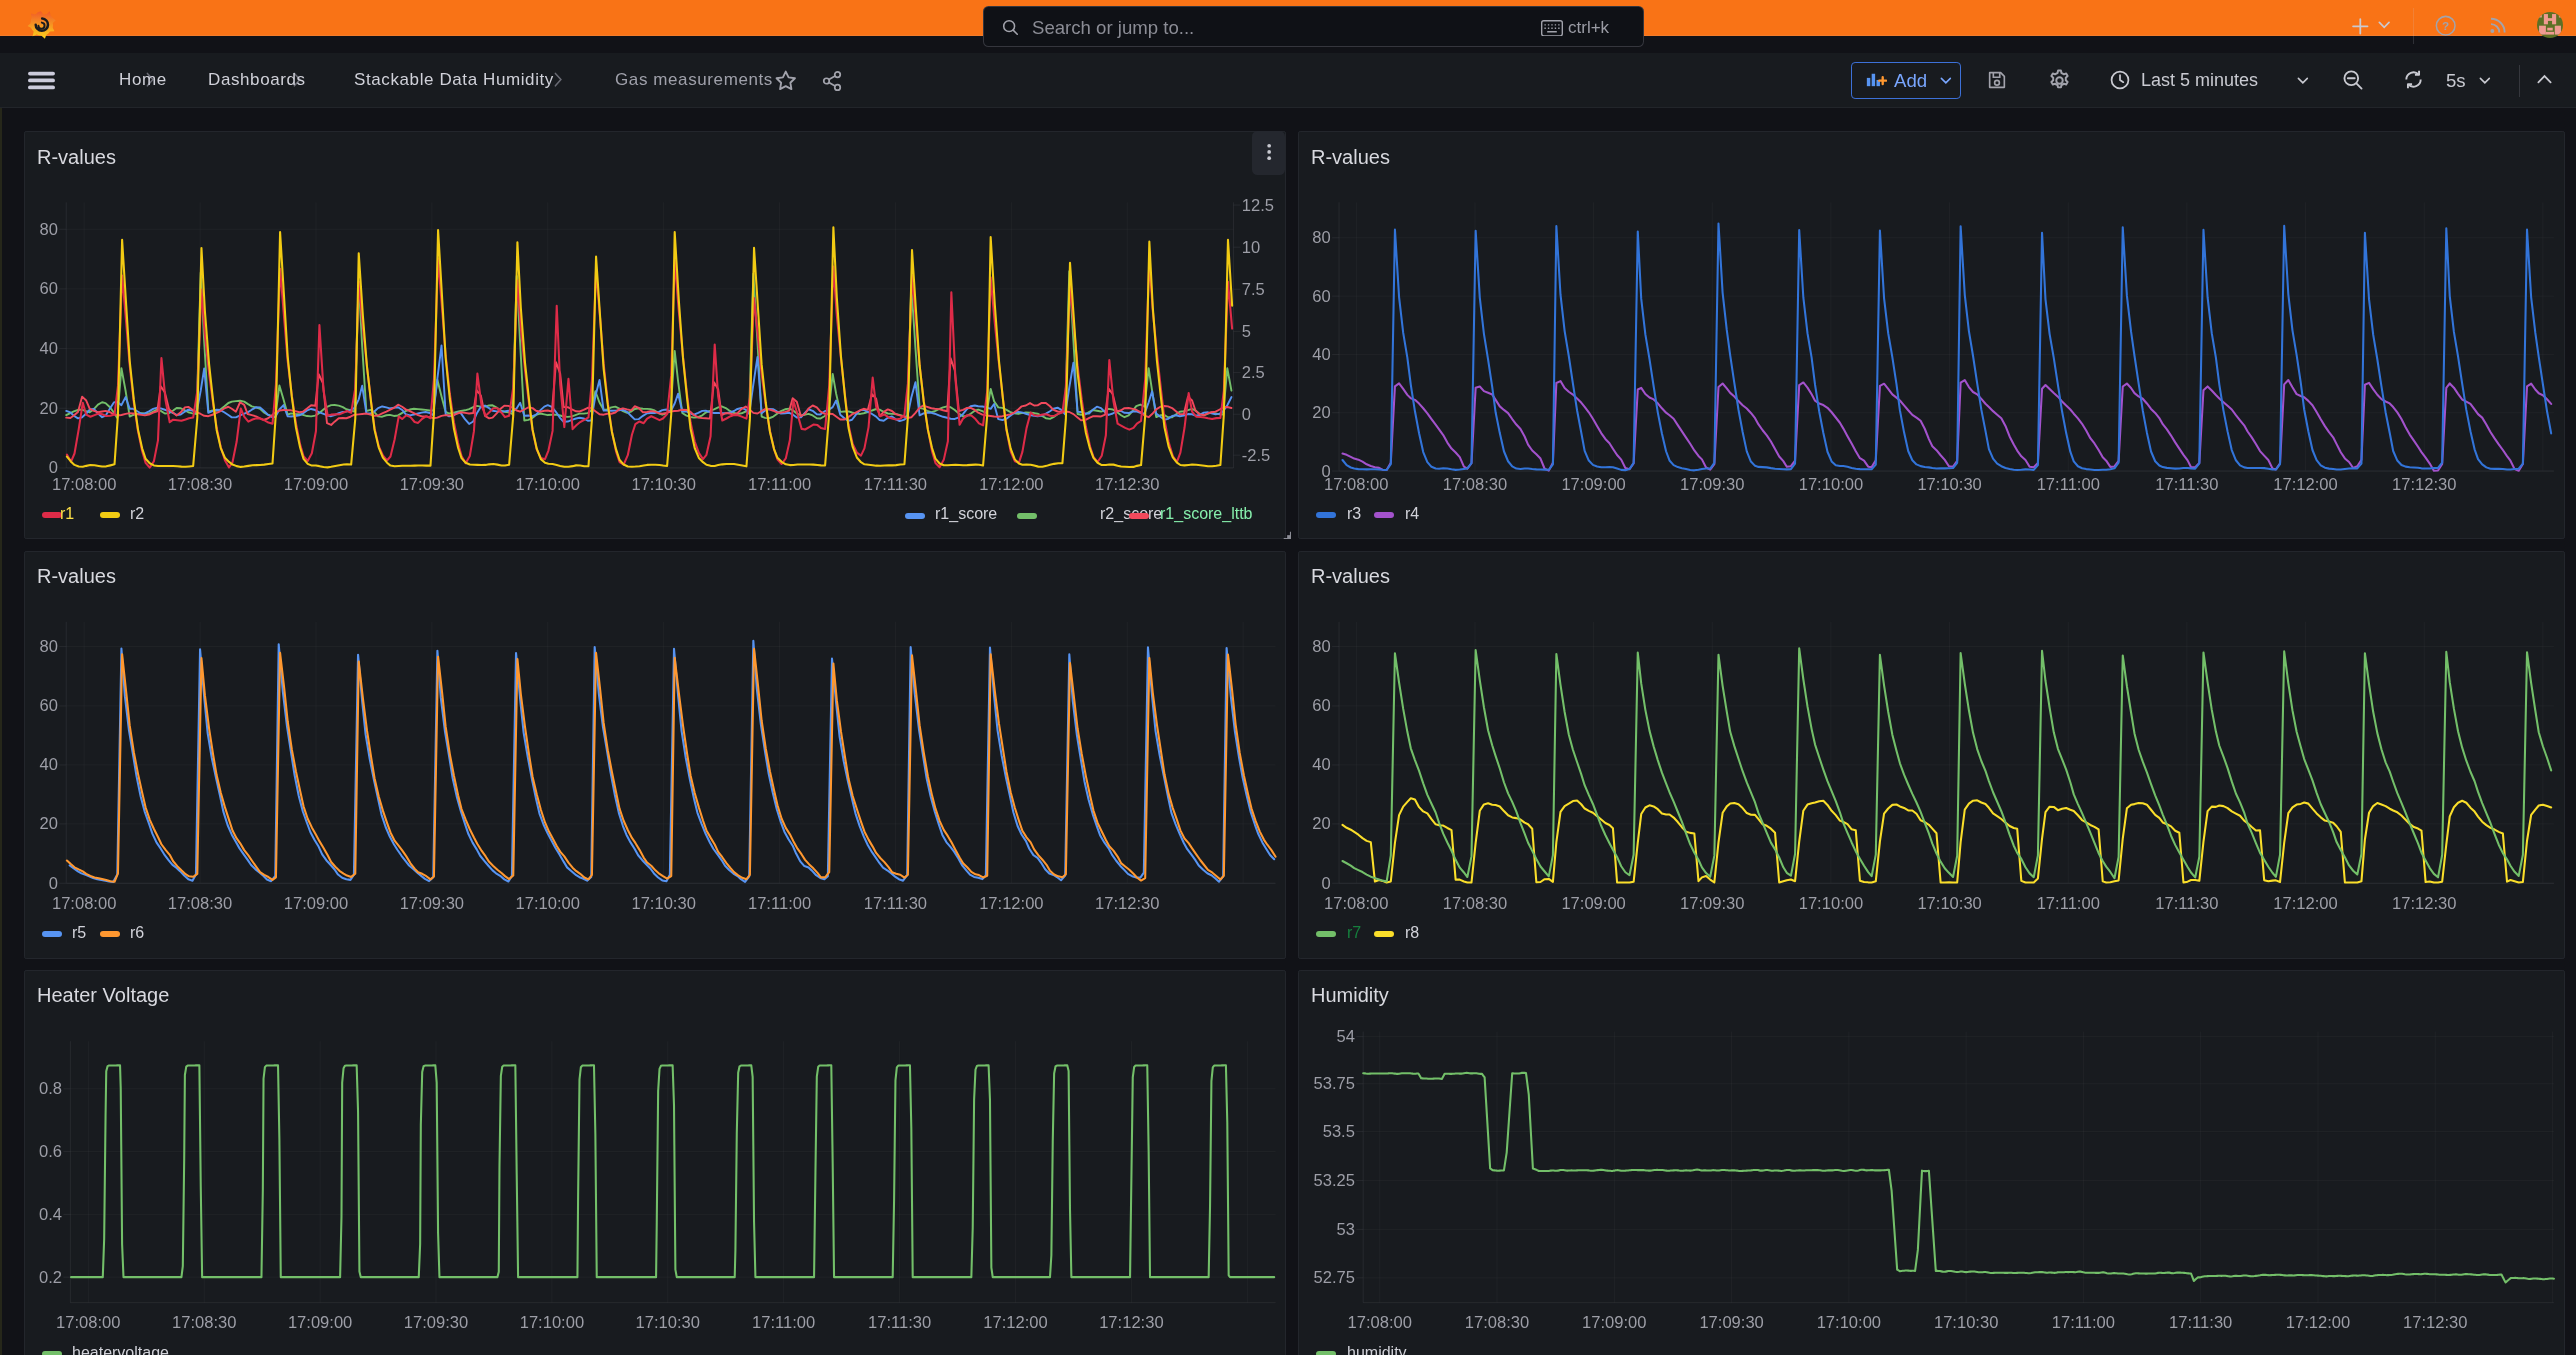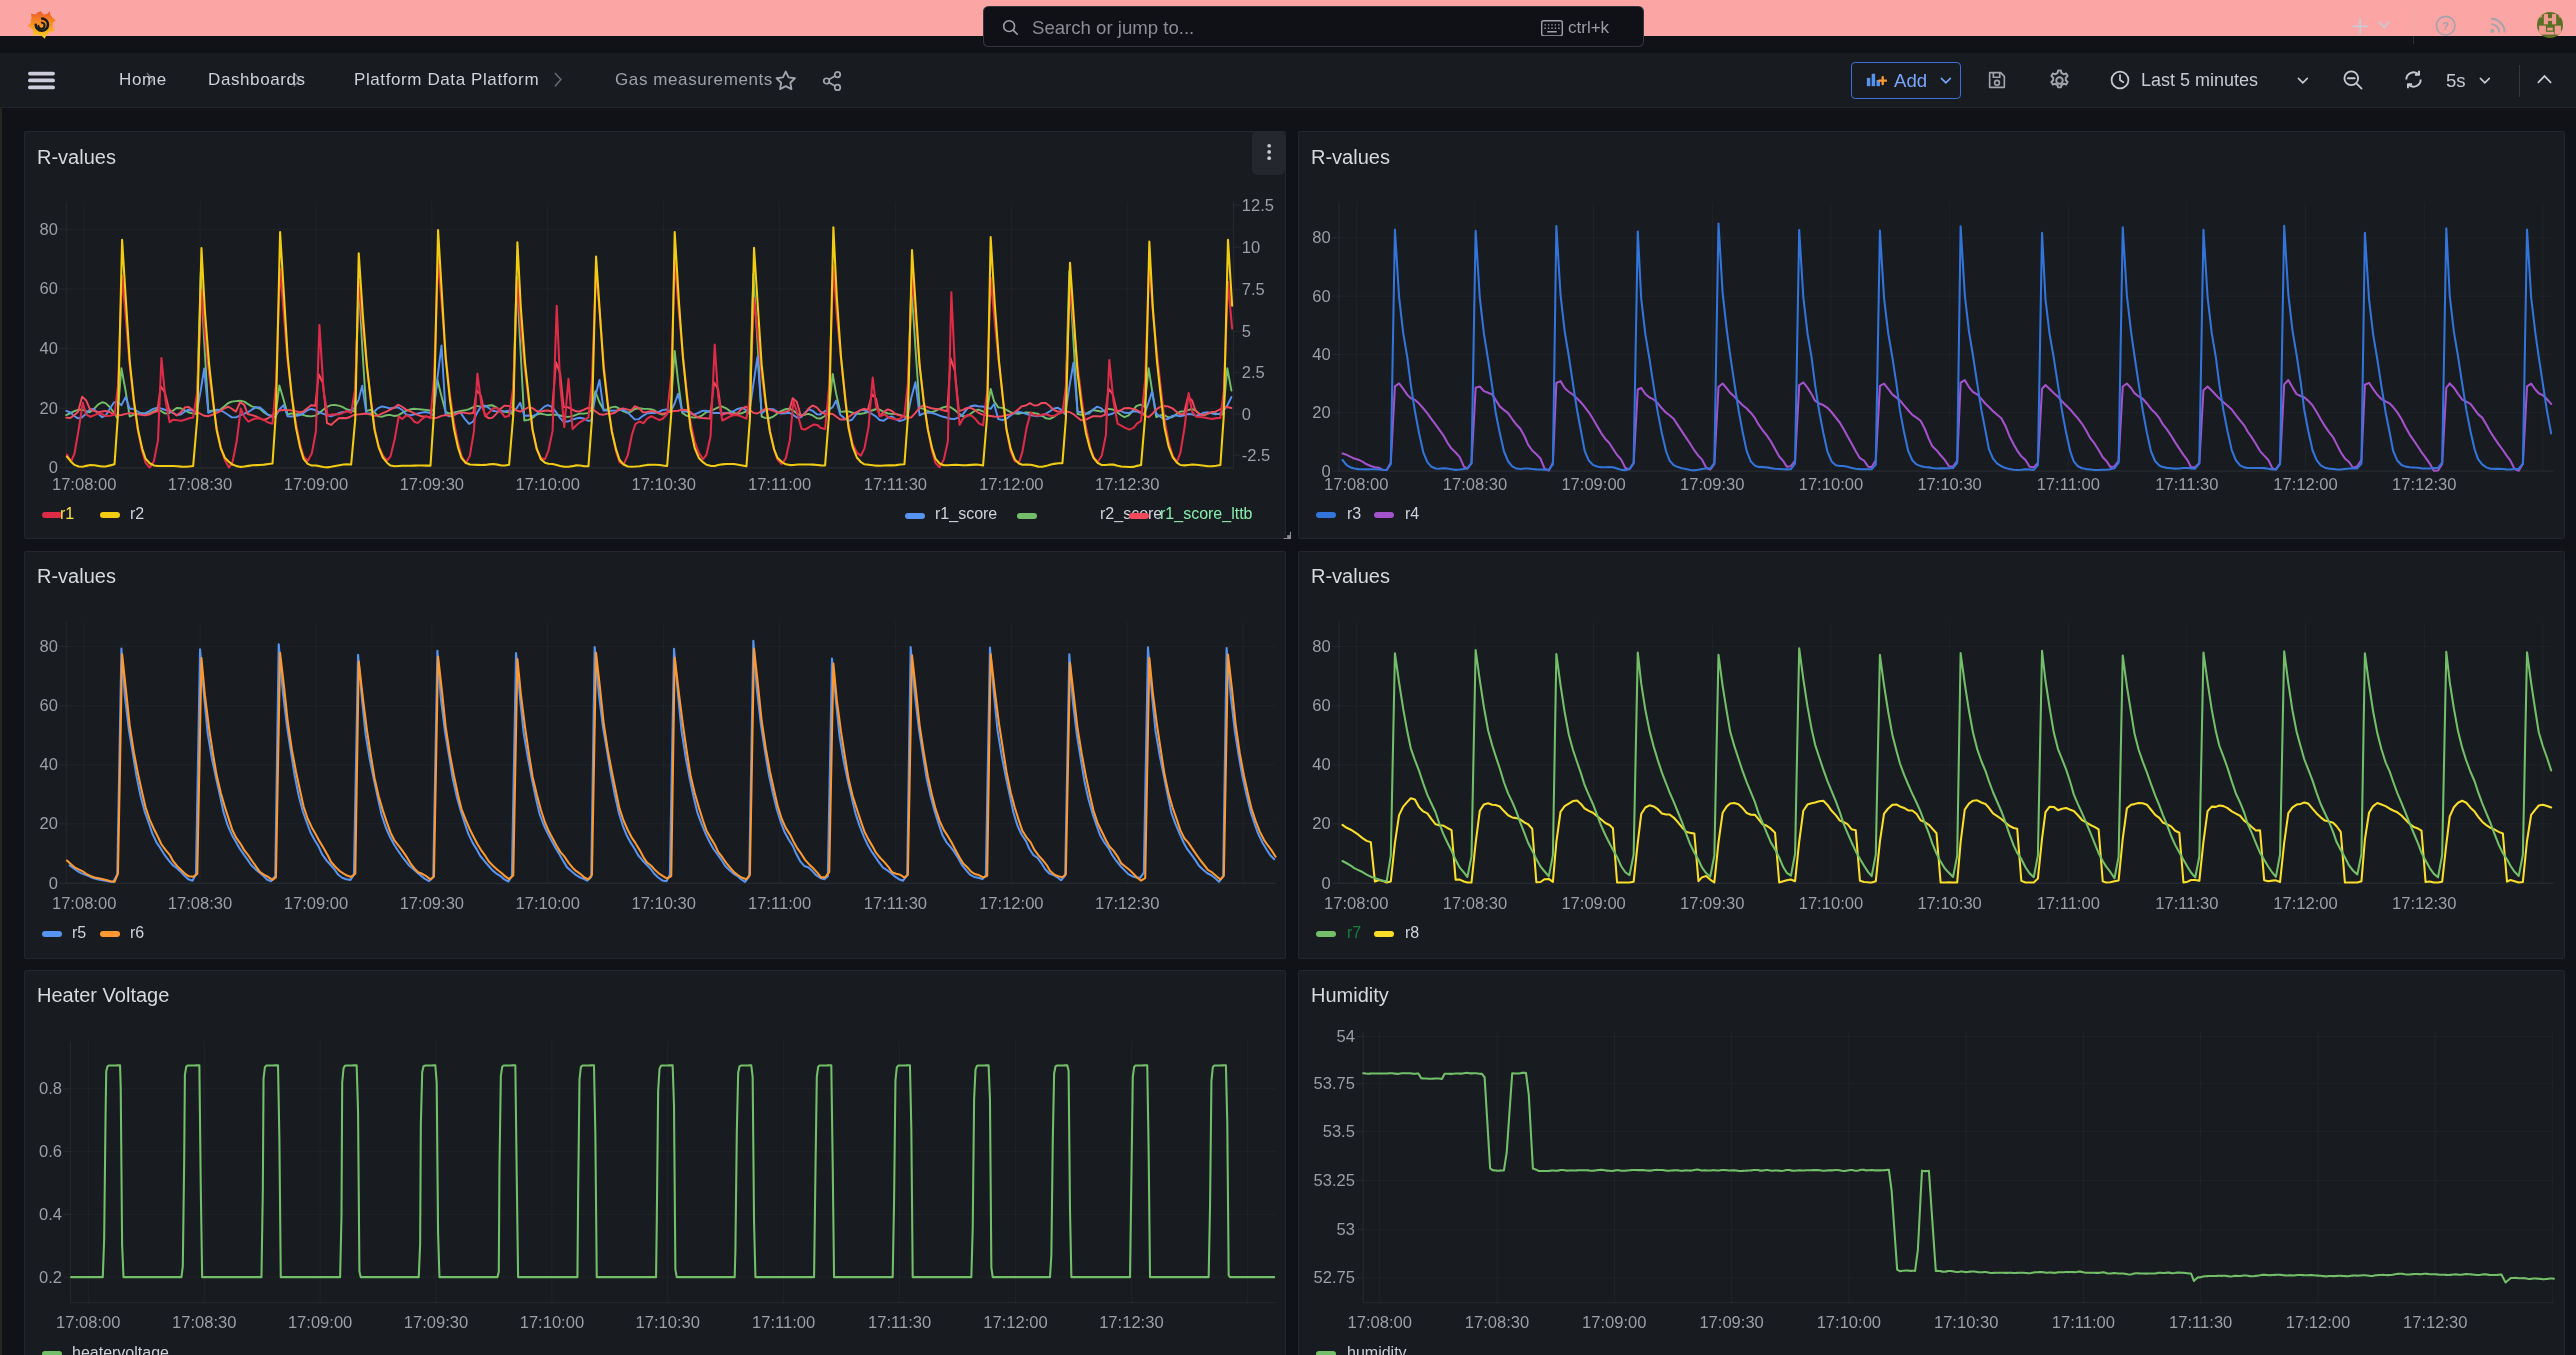--- a/index.html
+++ b/index.html
@@ -1,18 +1,18 @@
 <!DOCTYPE html>
 <html style="font-size:11px"><head><meta charset="utf-8"><style>
 * { margin:0; padding:0; box-sizing:border-box; }
 html,body { width:2576px; height:1356px; overflow:hidden; background:#111217;
   font-family:"Liberation Sans", sans-serif; }
 span, svg, .bc, .ptitle { transform:translateZ(0); }
 .abs { position:absolute; }
-.topnav { position:absolute; left:0; top:0; width:2576px; height:36px; background:#fca5a5;
+.topnav { position:absolute; left:0; top:0; width:2576px; height:36px; background:#f97316;
   border-bottom:0.7px solid rgba(204,204,220,0.11); }
 .searchbox { position:absolute; left:983px; top:5.5px; width:661px; height:41px;
   background:#0f1116; border:0.7px solid rgba(204,204,220,0.20); border-radius:5.5px; }
 .toolbar { position:absolute; left:0; top:53px; width:2576px; height:55px; background:#181b1f;
   border-bottom:0.7px solid rgba(204,204,220,0.06); }
 .bc { position:absolute; top:17px; font-size:17px; color:#d0d1d9; letter-spacing:0.6px;margin-left:38px; }
 .bcsep { top:19.3px; width:8.3px; height:16.6px; }
 .edgestrip { position:absolute; left:0; top:53px; width:2.1px; height:1302px; background:#26271a; }
 .panel { position:absolute; background:#181b1f; border:0.7px solid #23262c; border-radius:2.1px; }
 .ptitle { position:absolute; font-size:20px; font-weight:500; color:#d8d9df; }
@@ -391,21 +391,21 @@
       </g>
     </svg>
   <span class="bc" style="left:81px">Home</span>
   <svg class="abs bcsep" style="left:146px" viewBox="0 0 12 24" width="8.3" height="16.6">
       <path d="M2 2l8 9-8 9" fill="none" stroke="rgba(204,204,220,0.45)" stroke-width="2.2" stroke-linecap="round"></path>
     </svg>
   <span class="bc" style="left:170px">Dashboards</span>
   <svg class="abs bcsep" style="left:293px" viewBox="0 0 12 24" width="8.3" height="16.6">
       <path d="M2 2l8 9-8 9" fill="none" stroke="rgba(204,204,220,0.45)" stroke-width="2.2" stroke-linecap="round"></path>
     </svg>
-  <span class="bc" style="left:316px">Platform Data Platform</span>
+  <span class="bc" style="left:316px">Stackable Data Humidity</span>
   <svg class="abs bcsep" style="left:554px" viewBox="0 0 12 24" width="8.3" height="16.6">
       <path d="M2 2l8 9-8 9" fill="none" stroke="rgba(204,204,220,0.45)" stroke-width="2.2" stroke-linecap="round"></path>
     </svg>
   <span class="bc" style="left:577px;color:#9fa0aa">Gas measurements</span>
   <svg class="abs" style="left:774px;top:16px" width="23.5" height="23.5" viewBox="0 0 24 24">
       <path d="M12 2.6l2.9 5.9 6.5 0.95-4.7 4.6 1.1 6.5L12 17.5l-5.8 3.05 1.1-6.5-4.7-4.6 6.5-0.95z" fill="none" stroke="#a2a3ac" stroke-width="1.9" stroke-linejoin="round"></path>
     </svg>
   <svg class="abs" style="left:821px;top:16.6px" width="22" height="22" viewBox="0 0 24 24">
       <g fill="none" stroke="#a2a3ac" stroke-width="1.9">
         <circle cx="18" cy="5" r="3"></circle>

